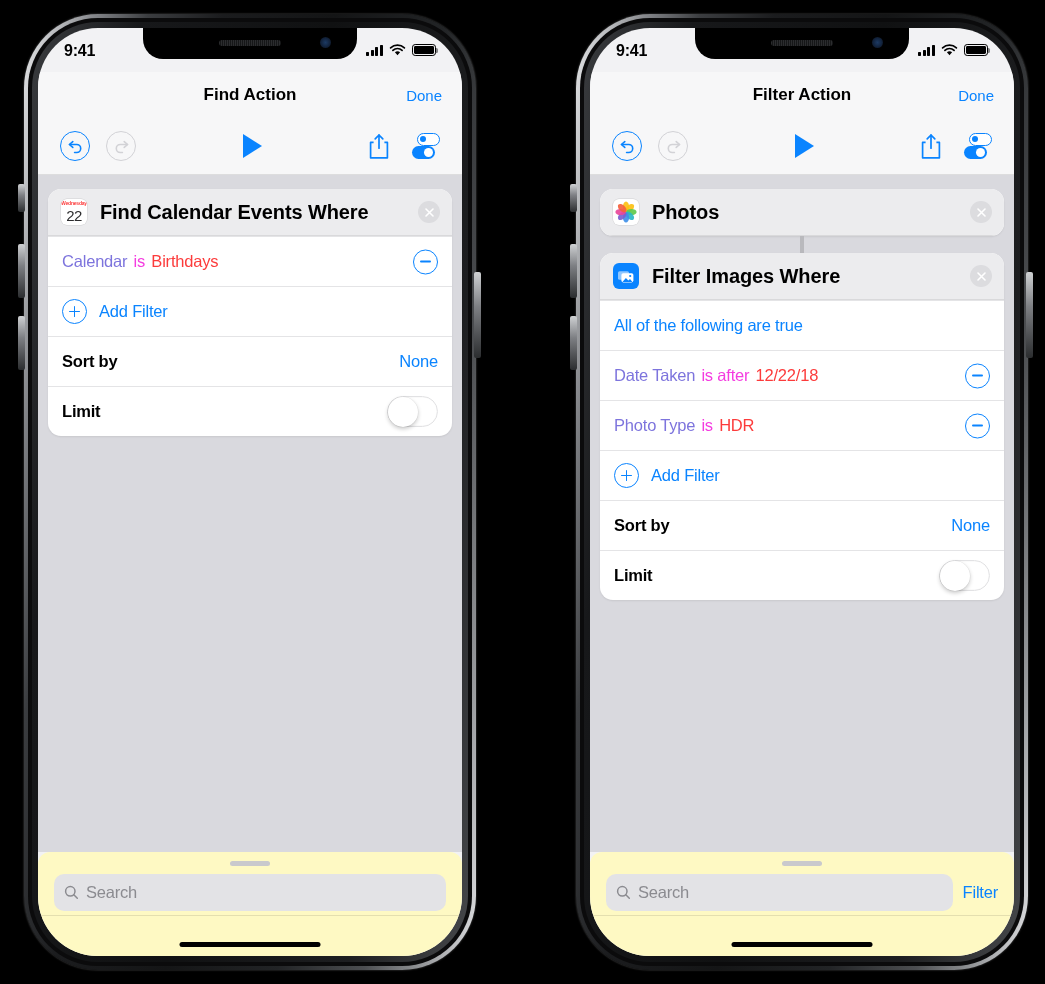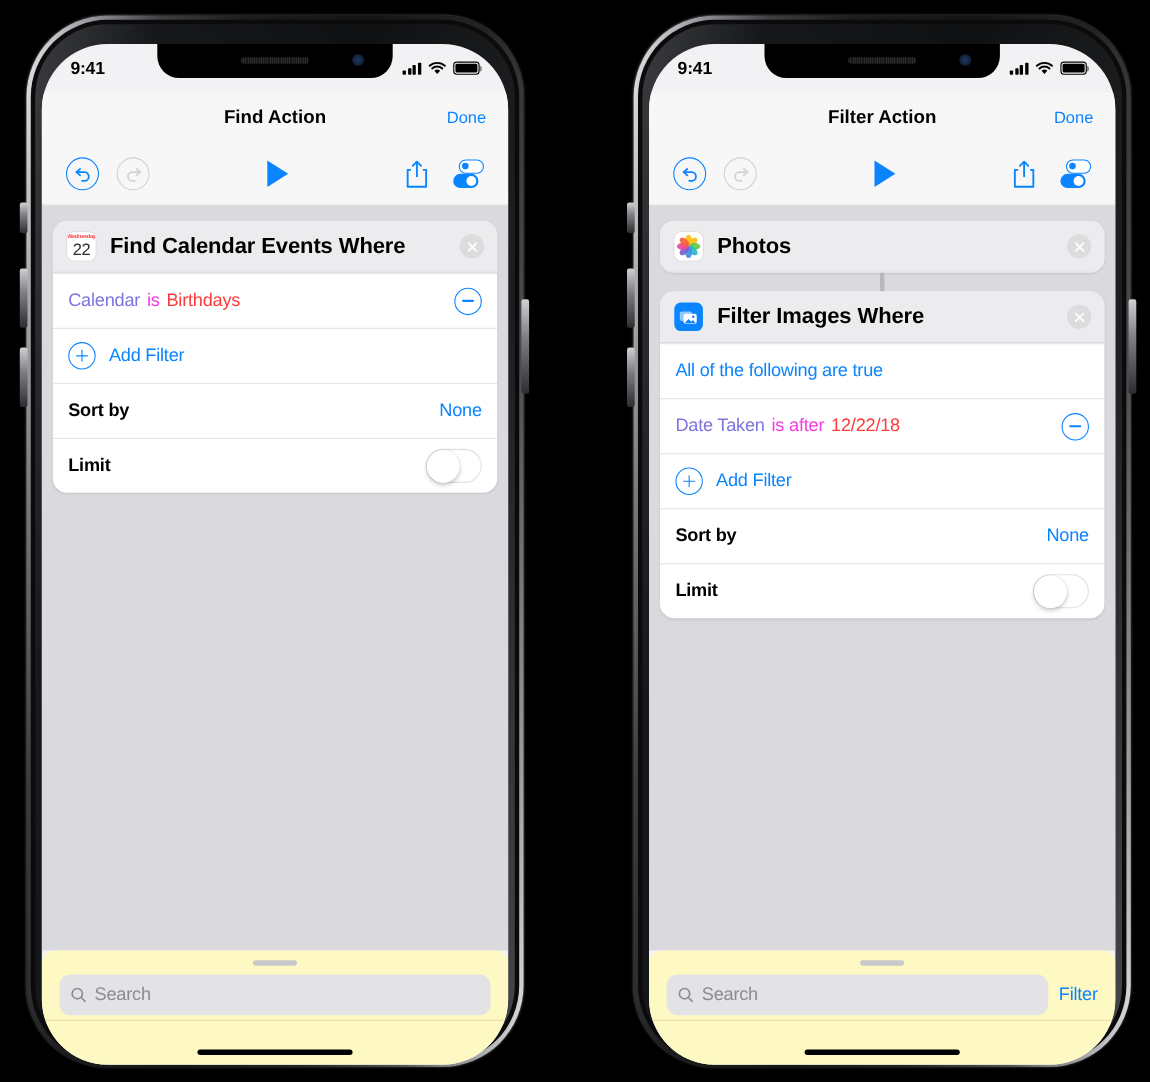--- a/index.html
+++ b/index.html
@@ -29,21 +29,21 @@
     border-radius: 70px;
     background: #0b0b0c;
   }
   .frame-inner {
     position: absolute; left: 26px; top: 18px;
     width: 436px; height: 940px;
     border-radius: 66px;
     background: linear-gradient(100deg,#3a3c3f 0%,#17181a 18%,#101112 50%,#1d1e20 80%,#46484b 100%);
   }
   .screen {
-    position: absolute; left: 32px; top: 36px;
+    position: absolute; left: 32px; top: 24px;
     width: 424px; height: 928px;
     border-radius: 60px;
     background: #f2f2f4;
     overflow: hidden;
   }
   
   .btn-side { position: absolute; background: linear-gradient(180deg,#cfd1d3,#7e8084 40%,#2b2d2f); border-radius: 2px; }
   .btn-mute  { left: 12px; top: 180px;  width: 7px; height: 28px; }
   .btn-volup { left: 12px; top: 240px;  width: 7px; height: 54px; }
   .btn-voldn { left: 12px; top: 312px;  width: 7px; height: 54px; }
@@ -481,20 +481,26 @@
             <div class="row">
               <span class="row-txt t-blue">All of the following are true</span>
             </div>
             <div class="row">
               <div class="row-txt"><span class="row-txt t-purple">Date Taken</span>  <span class="row-txt t-magenta">is after</span>  <span class="row-txt t-red">12/22/18</span>  </div>
               <div class="minus-btn">
                 <i></i>
               </div>
             </div>
             <div class="row">
+              <div class="row-txt"><span class="row-txt t-purple">Photo Type</span>  <span class="row-txt t-magenta">is</span>  <span class="row-txt t-red">HDR</span>  </div>
+              <div class="minus-btn">
+                <i></i>
+              </div>
+            </div>
+            <div class="row">
               <div class="plus-circ">
                 <i></i>
                 <i></i>
               </div>
               <span class="row-txt t-blue">Add Filter</span>
             </div>
             <div class="row">
               <span class="row-txt bold">Sort by</span>
               <span class="row-txt t-blue row-right">None</span>
             </div>

